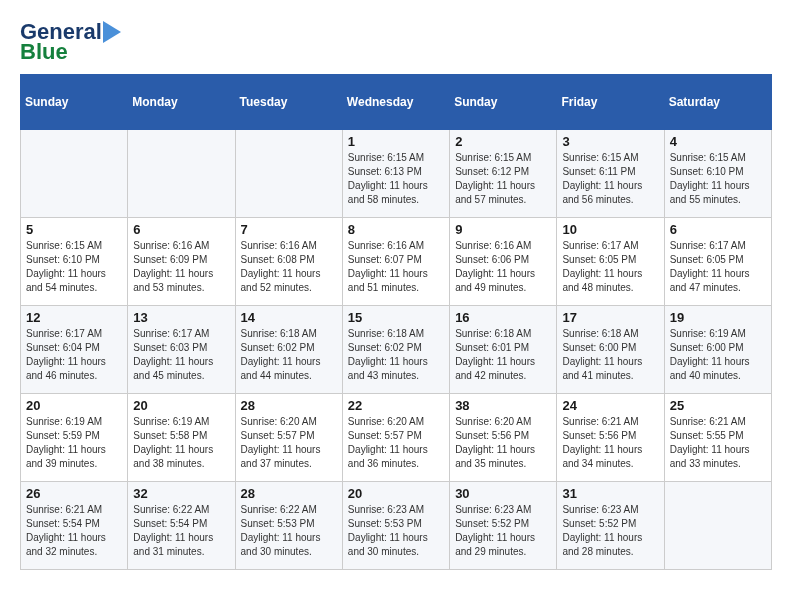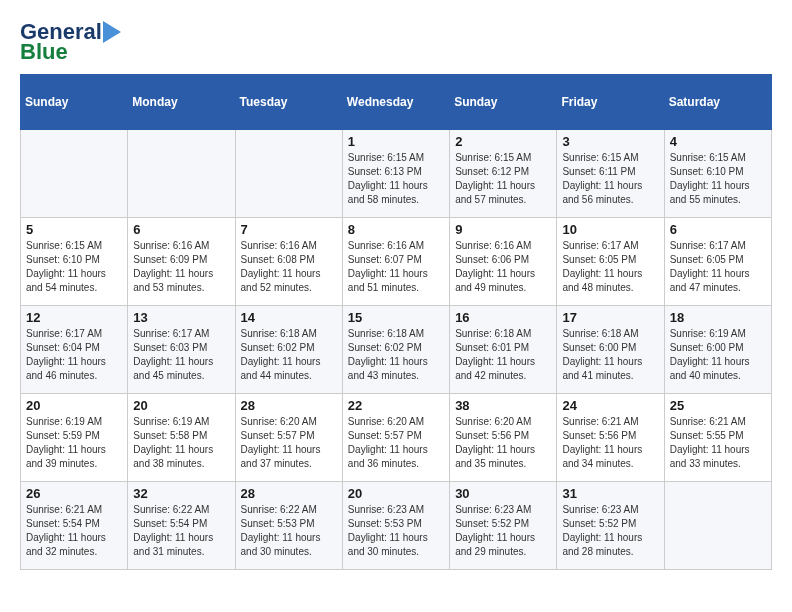--- a/index.html
+++ b/index.html
@@ -233,21 +233,21 @@
 and 42 minutes.</div>
         </td>
         <td>
           <span class="day-num">17</span>
           <div class="cell-info" style="white-space: pre-line;">Sunrise: 6:18 AM
 Sunset: 6:00 PM
 Daylight: 11 hours
 and 41 minutes.</div>
         </td>
         <td>
-          <span class="day-num">18</span>
+          <span class="day-num">19</span>
           <div class="cell-info" style="white-space: pre-line;">Sunrise: 6:19 AM
 Sunset: 6:00 PM
 Daylight: 11 hours
 and 40 minutes.</div>
         </td>
       </tr>
       <tr>
         <td>
           <span class="day-num">20</span>
           <div class="cell-info" style="white-space: pre-line;">Sunrise: 6:19 AM

